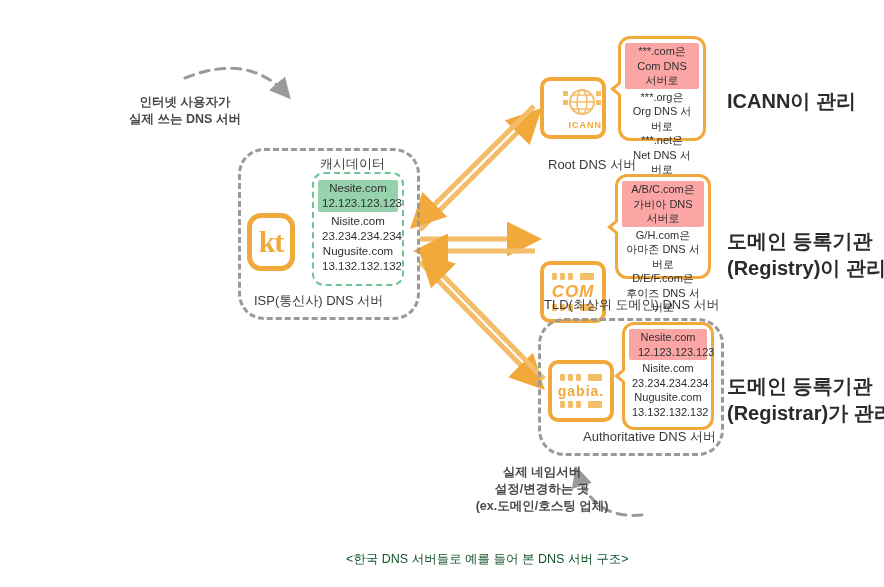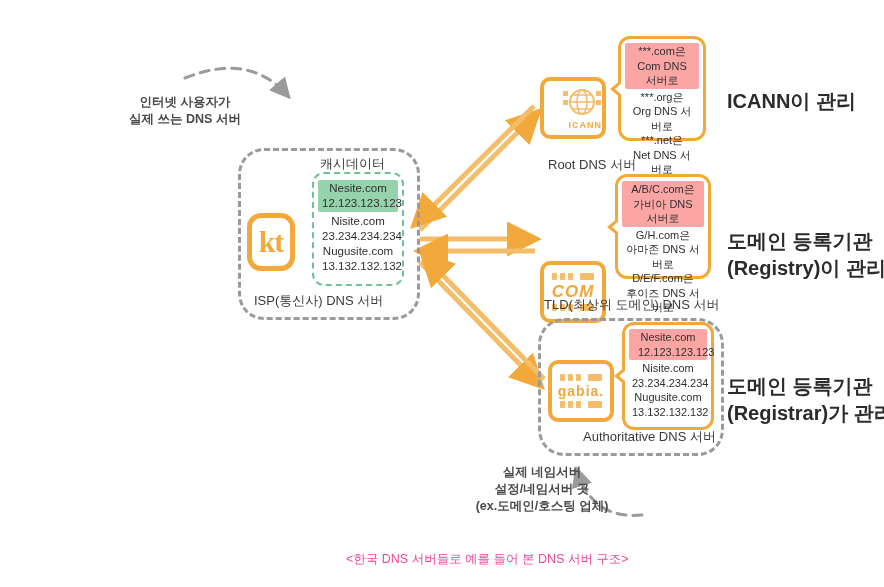--- a/index.html
+++ b/index.html
@@ -174,21 +174,21 @@
     font-size: 12.5px;
     font-weight: bold;
     color: #4a4a4a;
     line-height: 1.35;
     text-align: center;
     white-space: nowrap;
   }
   .caption {
     position: absolute;
     font-size: 12.5px;
-    color: #ec4899;
+    color: #14532d;
     white-space: nowrap;
   }
   .cache-title {
     position: absolute;
     font-size: 13px;
     color: #3a3a3a;
     white-space: nowrap;
   }
 </style>
 </head>
@@ -375,19 +375,19 @@
 
   <div class="node-label" style="left:545px; top:428px;margin-left:38px;">Authoritative DNS 서버</div>
 
   <div class="side-note" style="left:727px; top:373px;">
     <span>도메인 등록기관</span><br>
     <span>(Registrar)가 관리</span>
   </div>
 
   <div class="curve-note" style="left:447px; top:464px; width:190px;">
     <span>실제 네임서버</span><br>
-    <span>설정/네임서버 곳</span><br>
+    <span>설정/변경하는 곳</span><br>
     <span>(ex.도메인/호스팅 업체)</span>
   </div>
 
   <div class="caption" style="left:346px; top:551px;">&lt;한국 DNS 서버들로 예를 들어 본 DNS 서버 구조&gt;</div>
 
 </div>
 
 </body></html>

